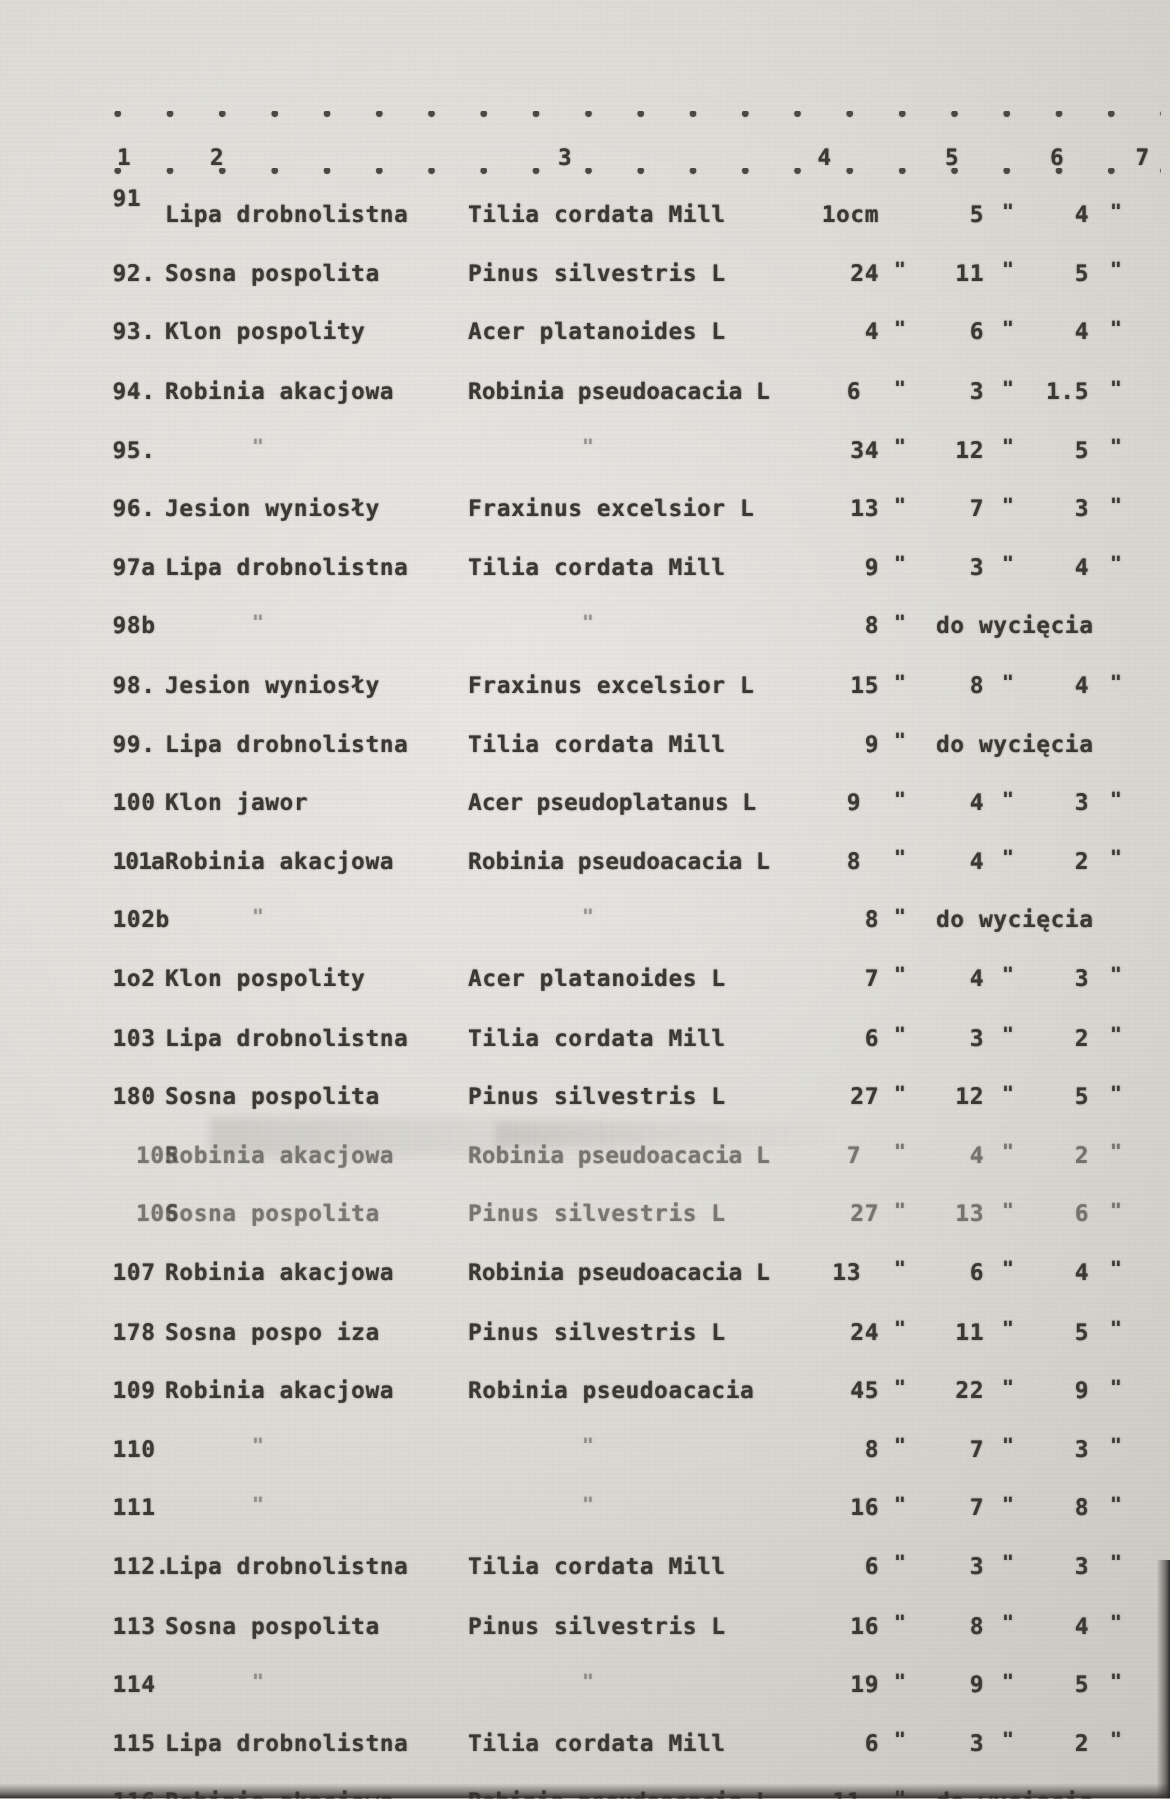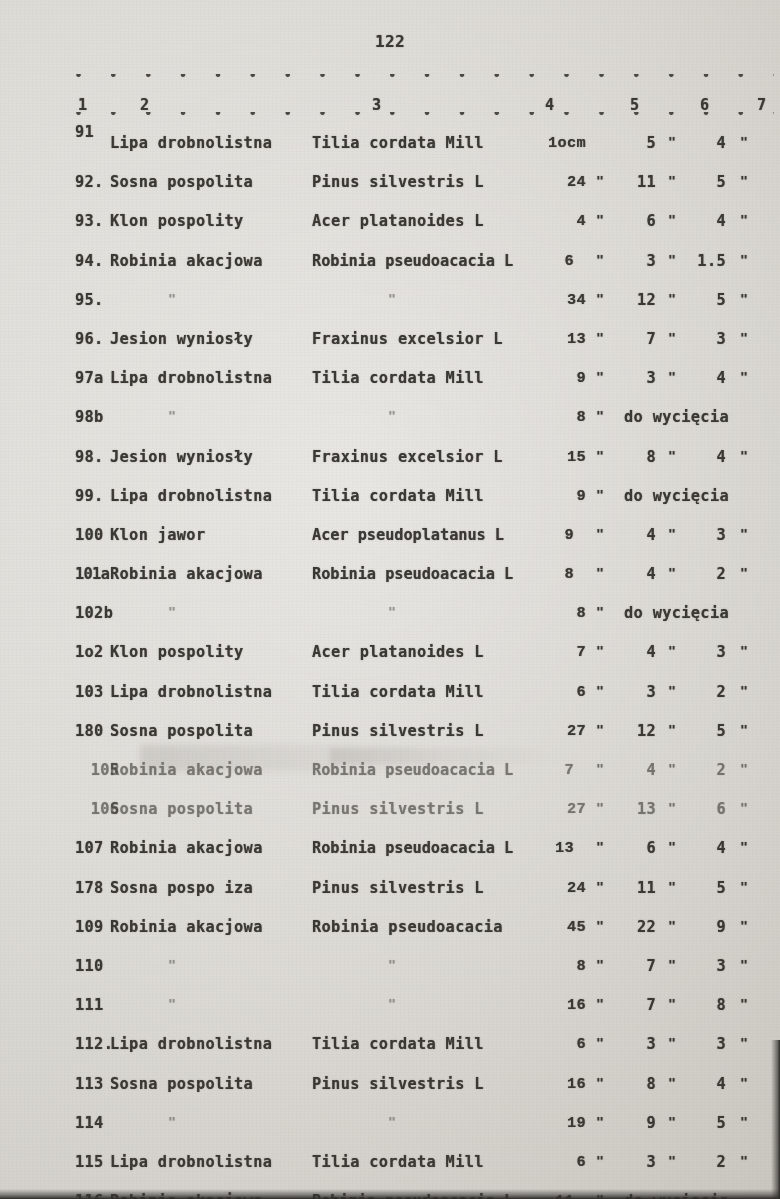--- a/index.html
+++ b/index.html
@@ -78,36 +78,35 @@
   .colnum{
     position:absolute;font-size:15px;top:96px;
   }
 
   .table{position:absolute;left:0;top:134px;width:780px;}
   .row{position:relative;height:39.2px;}
   .c{position:absolute;font-size:15.2px;top:0;}
   .c-no   {left:75px;width:60px;}
   .c-pl   {left:110px;}
   .c-lat  {left:312px;}
-  .c-v4   {left:540px;width:46px;text-align:right;font-family:Liberation Mono, monospace;}
+  .c-v4   {left:540px;width:46px;text-align:right;}
   .c-d4   {left:596px;}
   .c-v5   {left:624px;width:32px;text-align:right;}
   .c-d5   {left:668px;}
   .c-v6   {left:696px;width:30px;text-align:right;}
   .c-d6   {left:740px;}
   .c-note {left:624px;}
   .ditto  {font-size:13px;}
 </style>
 </head>
 <body>
 
 <div class="paper"></div>
 <div class="sheet">
 
-  <div id="page-number" class="ink">122</div>
 
   <div class="rule" id="rule-top">
     <span class="dots">• • • • • • • • • • • • • • • • • • • • • • • • • • • • • • • • • • • • • • • • • • • • • • • • • • • • • •</span>
   </div>
 
   <div id="column-headers">
       <div class="ink colnum" style="left: 78px;">1</div>
       <div class="ink colnum" style="left: 140px;">2</div>
       <div class="ink colnum" style="left: 372px;">3</div>
       <div class="ink colnum" style="left: 545px;">4</div>

